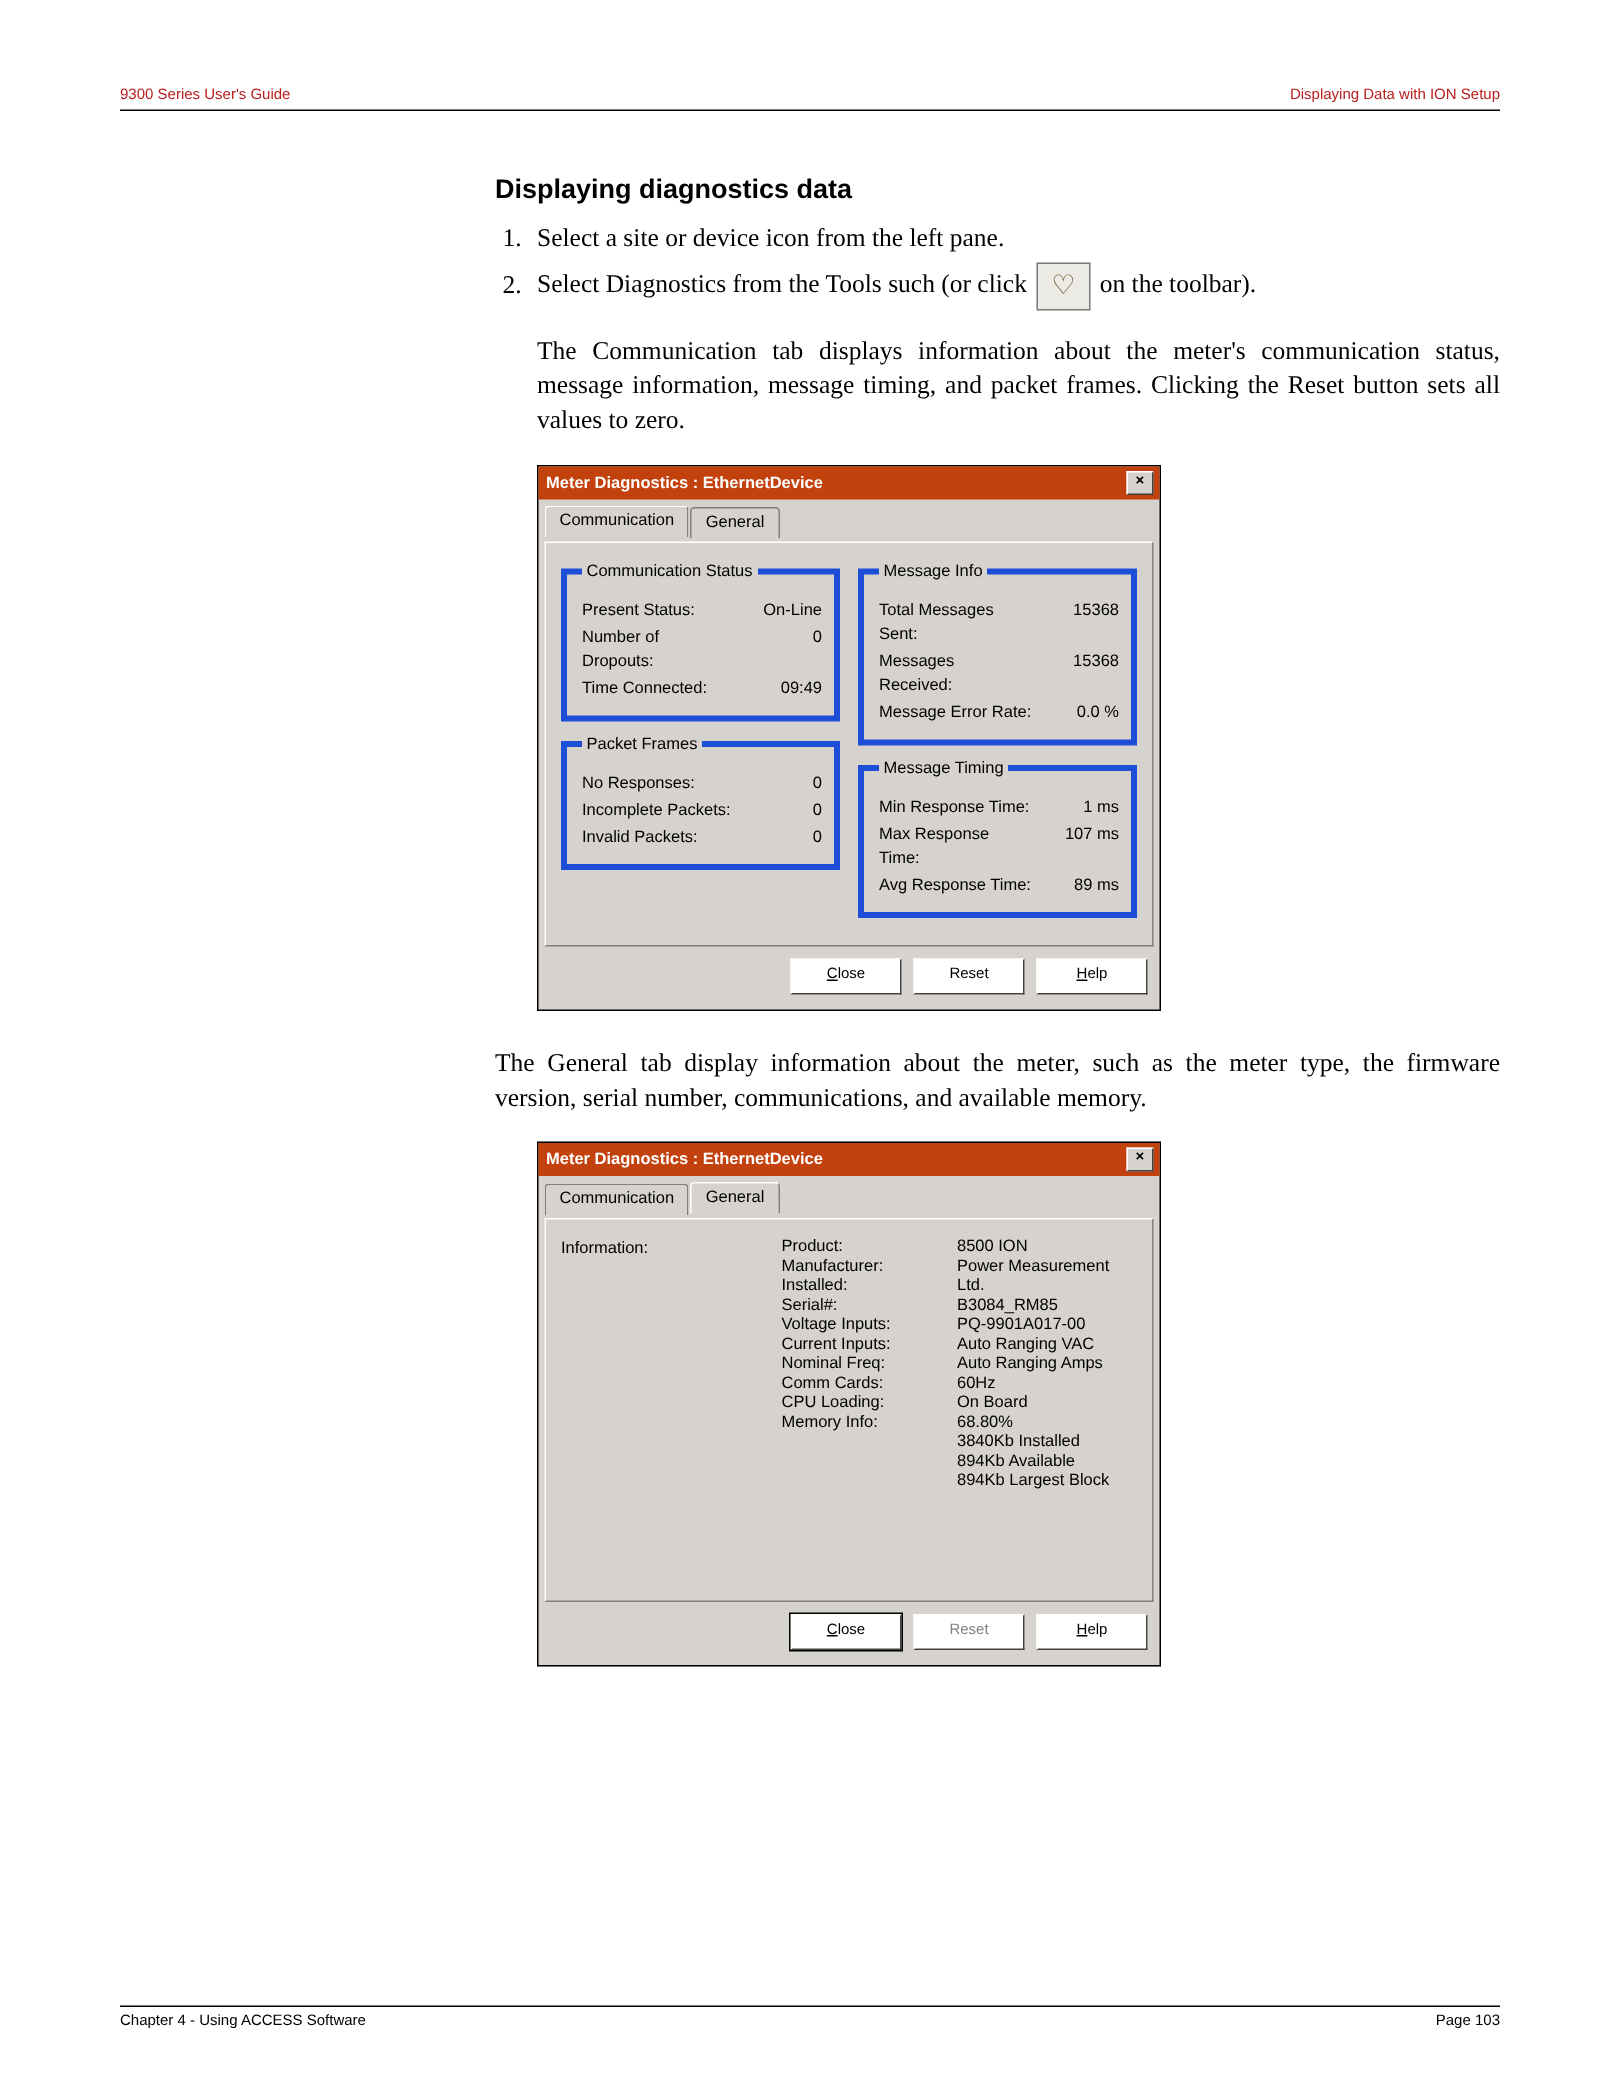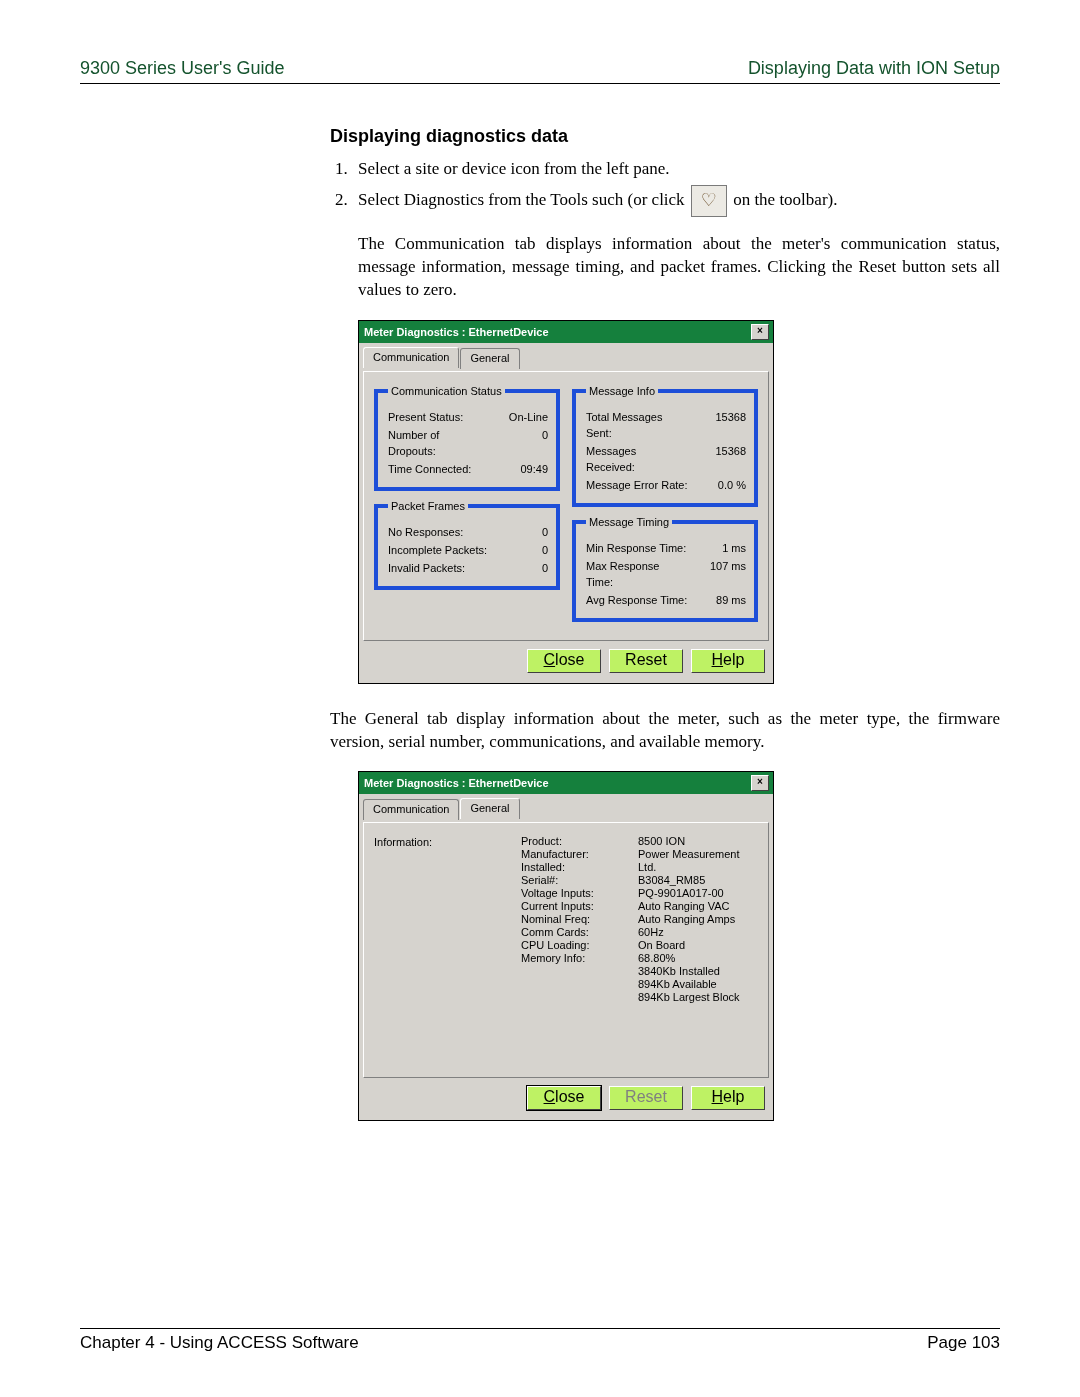--- a/index.html
+++ b/index.html
@@ -14,22 +14,22 @@
     padding: 58px 80px 20px 80px;
     box-sizing: border-box;
     width: 1080px;
     position: relative;
     min-height: 1397px;
   }
   .header-row {
     display: flex;
     justify-content: space-between;
     font-family: Arial, Helvetica, sans-serif;
-    font-size: 18px;
-    color: #14532d;
+    font-size: 10px;
+    color: #b91c1c;
     border-bottom: 1.5px solid #000;
     padding-bottom: 4px;
     margin-bottom: 40px;
   }
   .content {
     margin-left: 250px;
     font-size: 17px;
     line-height: 1.35;
   }
   .section-title {
@@ -71,21 +71,21 @@
   
   .dialog {
     width: 414px;
     margin: 0 0 24px 0;
     border: 1px solid #000;
     font-family: Tahoma, Arial, sans-serif;
     font-size: 11px;
     background: #d6d3ce;
   }
   .titlebar {
-    background: #15803d;
+    background: #c2410c;
     color: #fff;
     font-weight: bold;
     padding: 3px 4px 3px 5px;
     display: flex;
     justify-content: space-between;
     align-items: center;
     font-size: 11px;
     gap: 41px;
   }
   .titlebar .closebtn {
@@ -160,27 +160,27 @@
   .row .v { text-align: right; width: 58px; }
   .btn-row {
     display: flex;
     justify-content: flex-end;
     gap: 8px;
     padding: 8px 8px 10px 8px;
   }
   .btn {
     width: 72px;
     height: 22px;
-    background: #bef264;
+    background: #ffffff;
     border: 1px solid #fff;
     border-right-color: #404040;
     border-bottom-color: #404040;
     text-align: center;
     line-height: 20px;
-    font-size: 16px;
+    font-size: 10px;
     cursor: default;
   }
   .btn.default {
     outline: 1px solid #000;
   }
   .btn.disabled {
     color: #808080;
   }
   .underline-first::first-letter {
     text-decoration: underline;
@@ -195,21 +195,21 @@
   .gen-panel { min-height: 232px; }
 
   .footer-row {
     position: absolute;
     bottom: 44px;
     left: 80px;
     right: 80px;
     display: flex;
     justify-content: space-between;
     font-family: Arial, Helvetica, sans-serif;
-    font-size: 17px;
+    font-size: 10px;
     border-top: 1px solid #000;
     padding-top: 4px;
   }
 </style>
 </head>
 <body>
 
 <div class="page">
 
   <div class="header-row">

